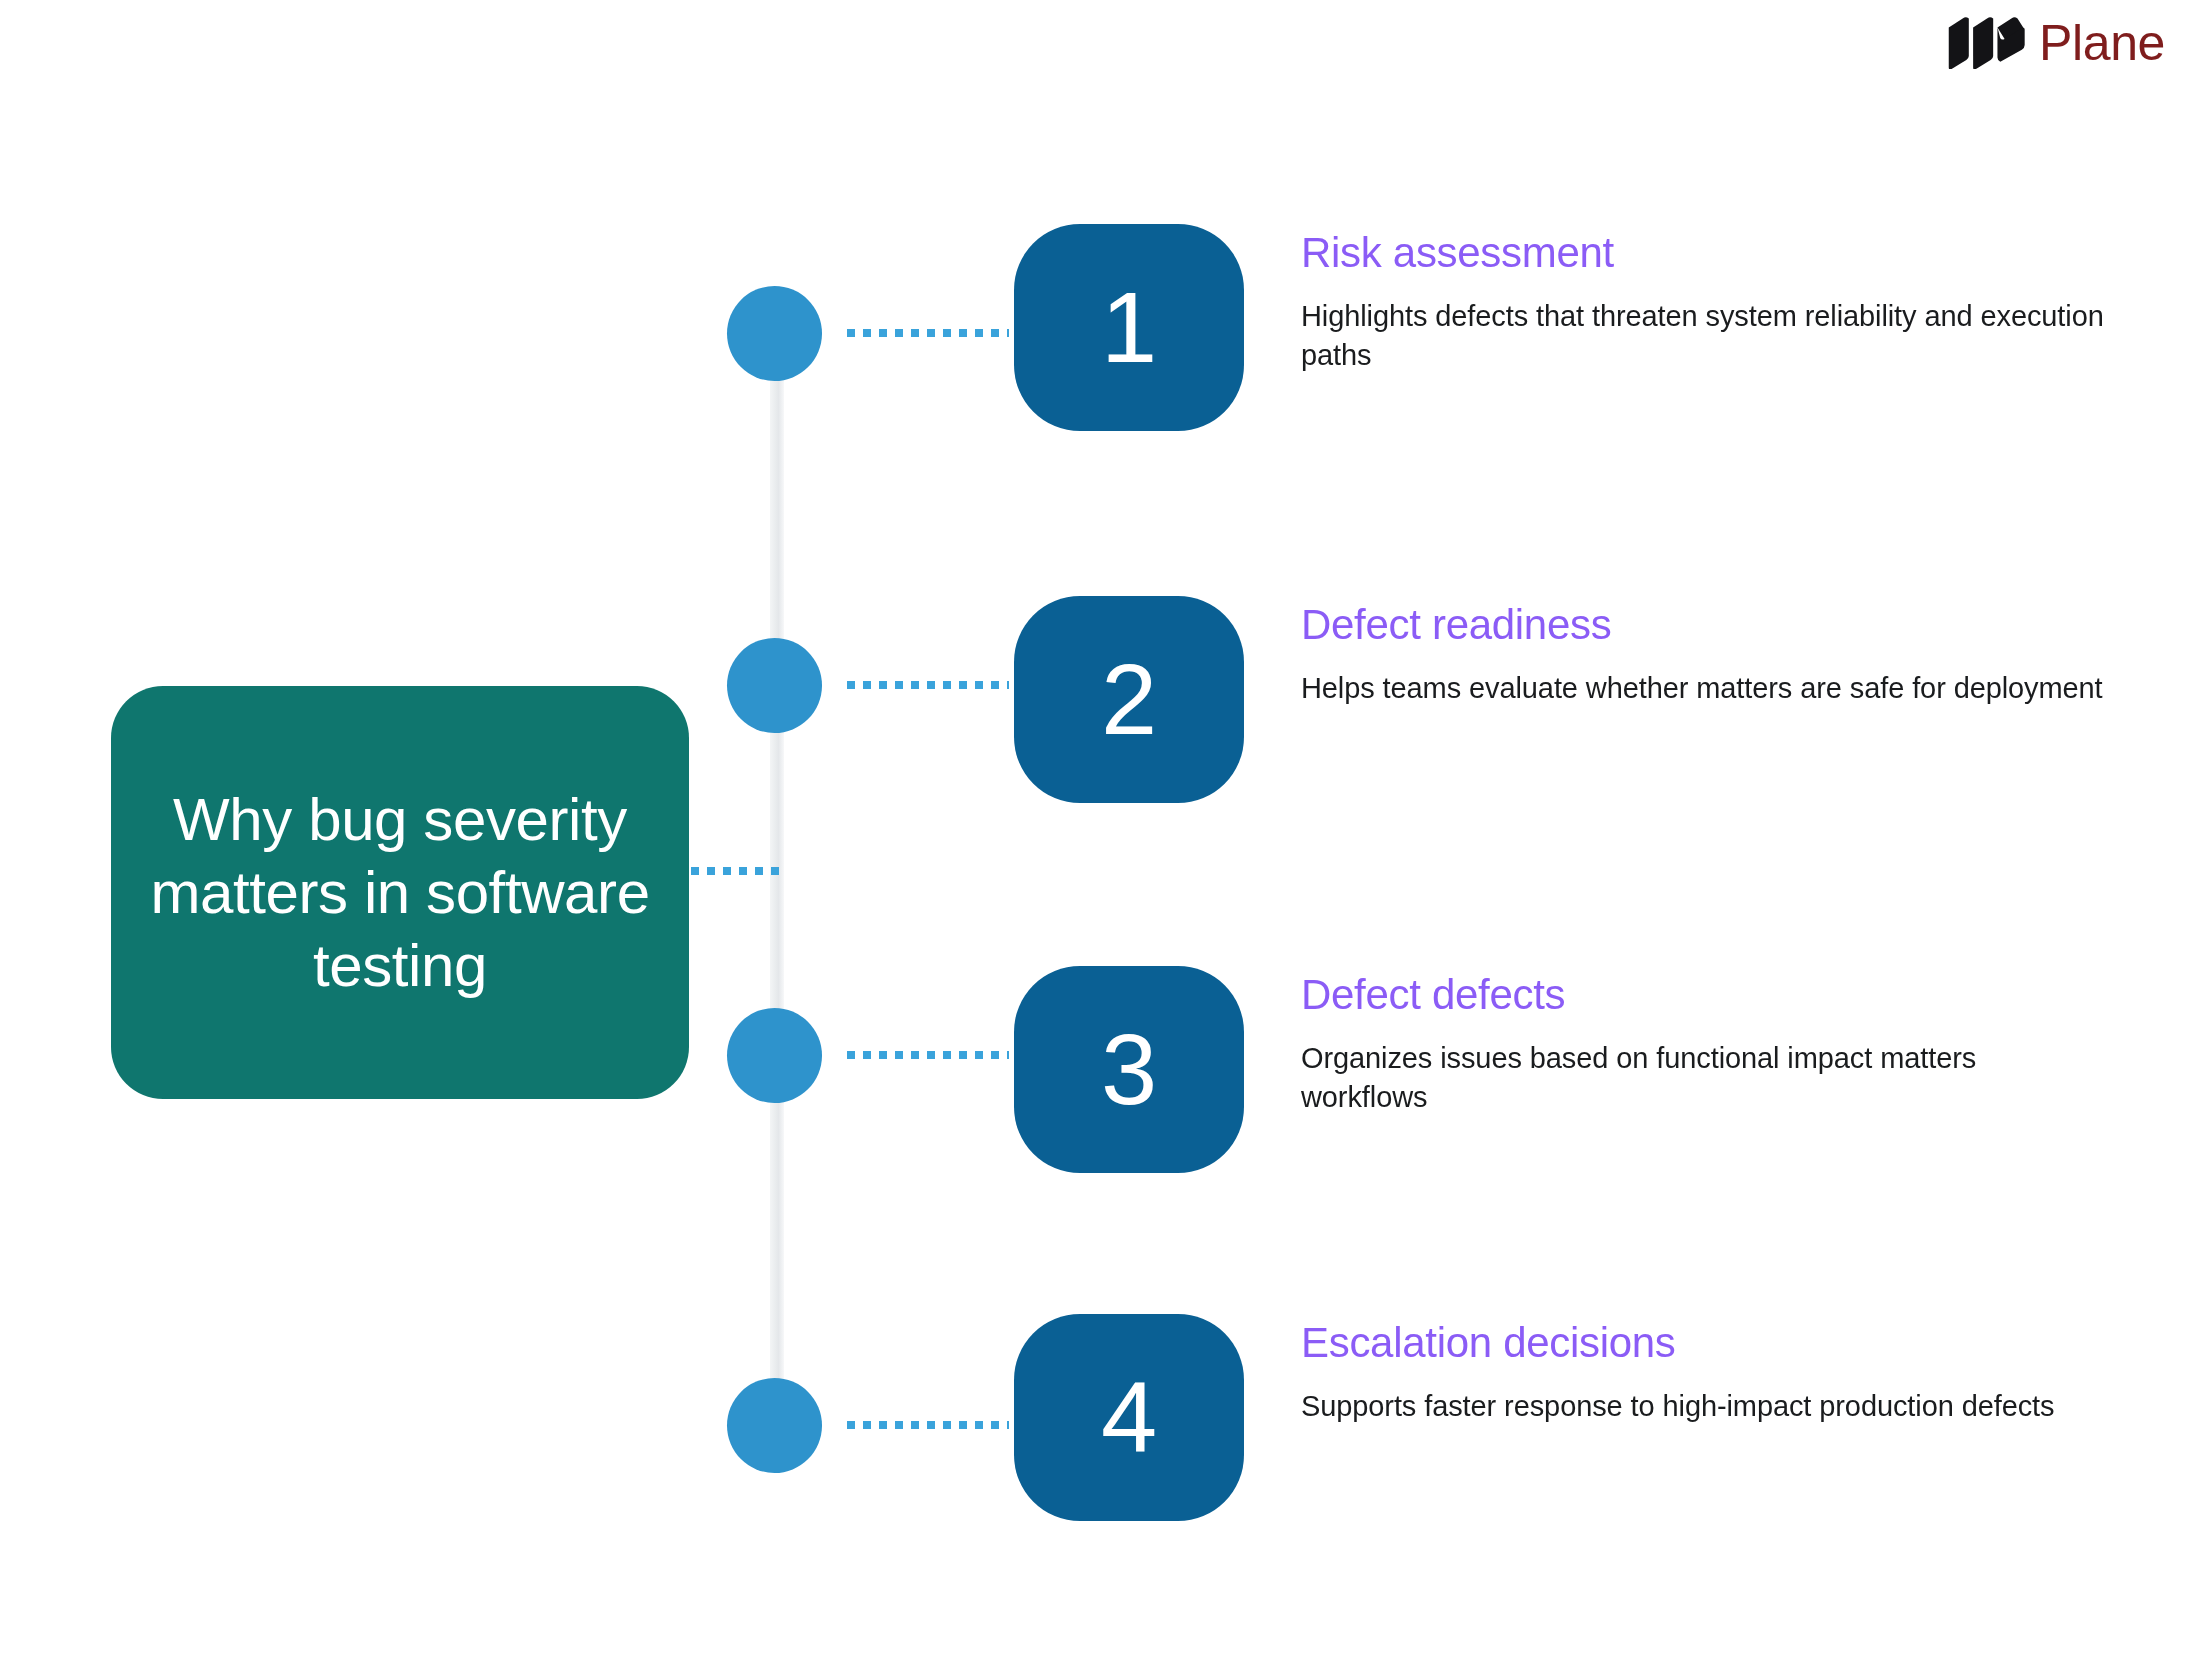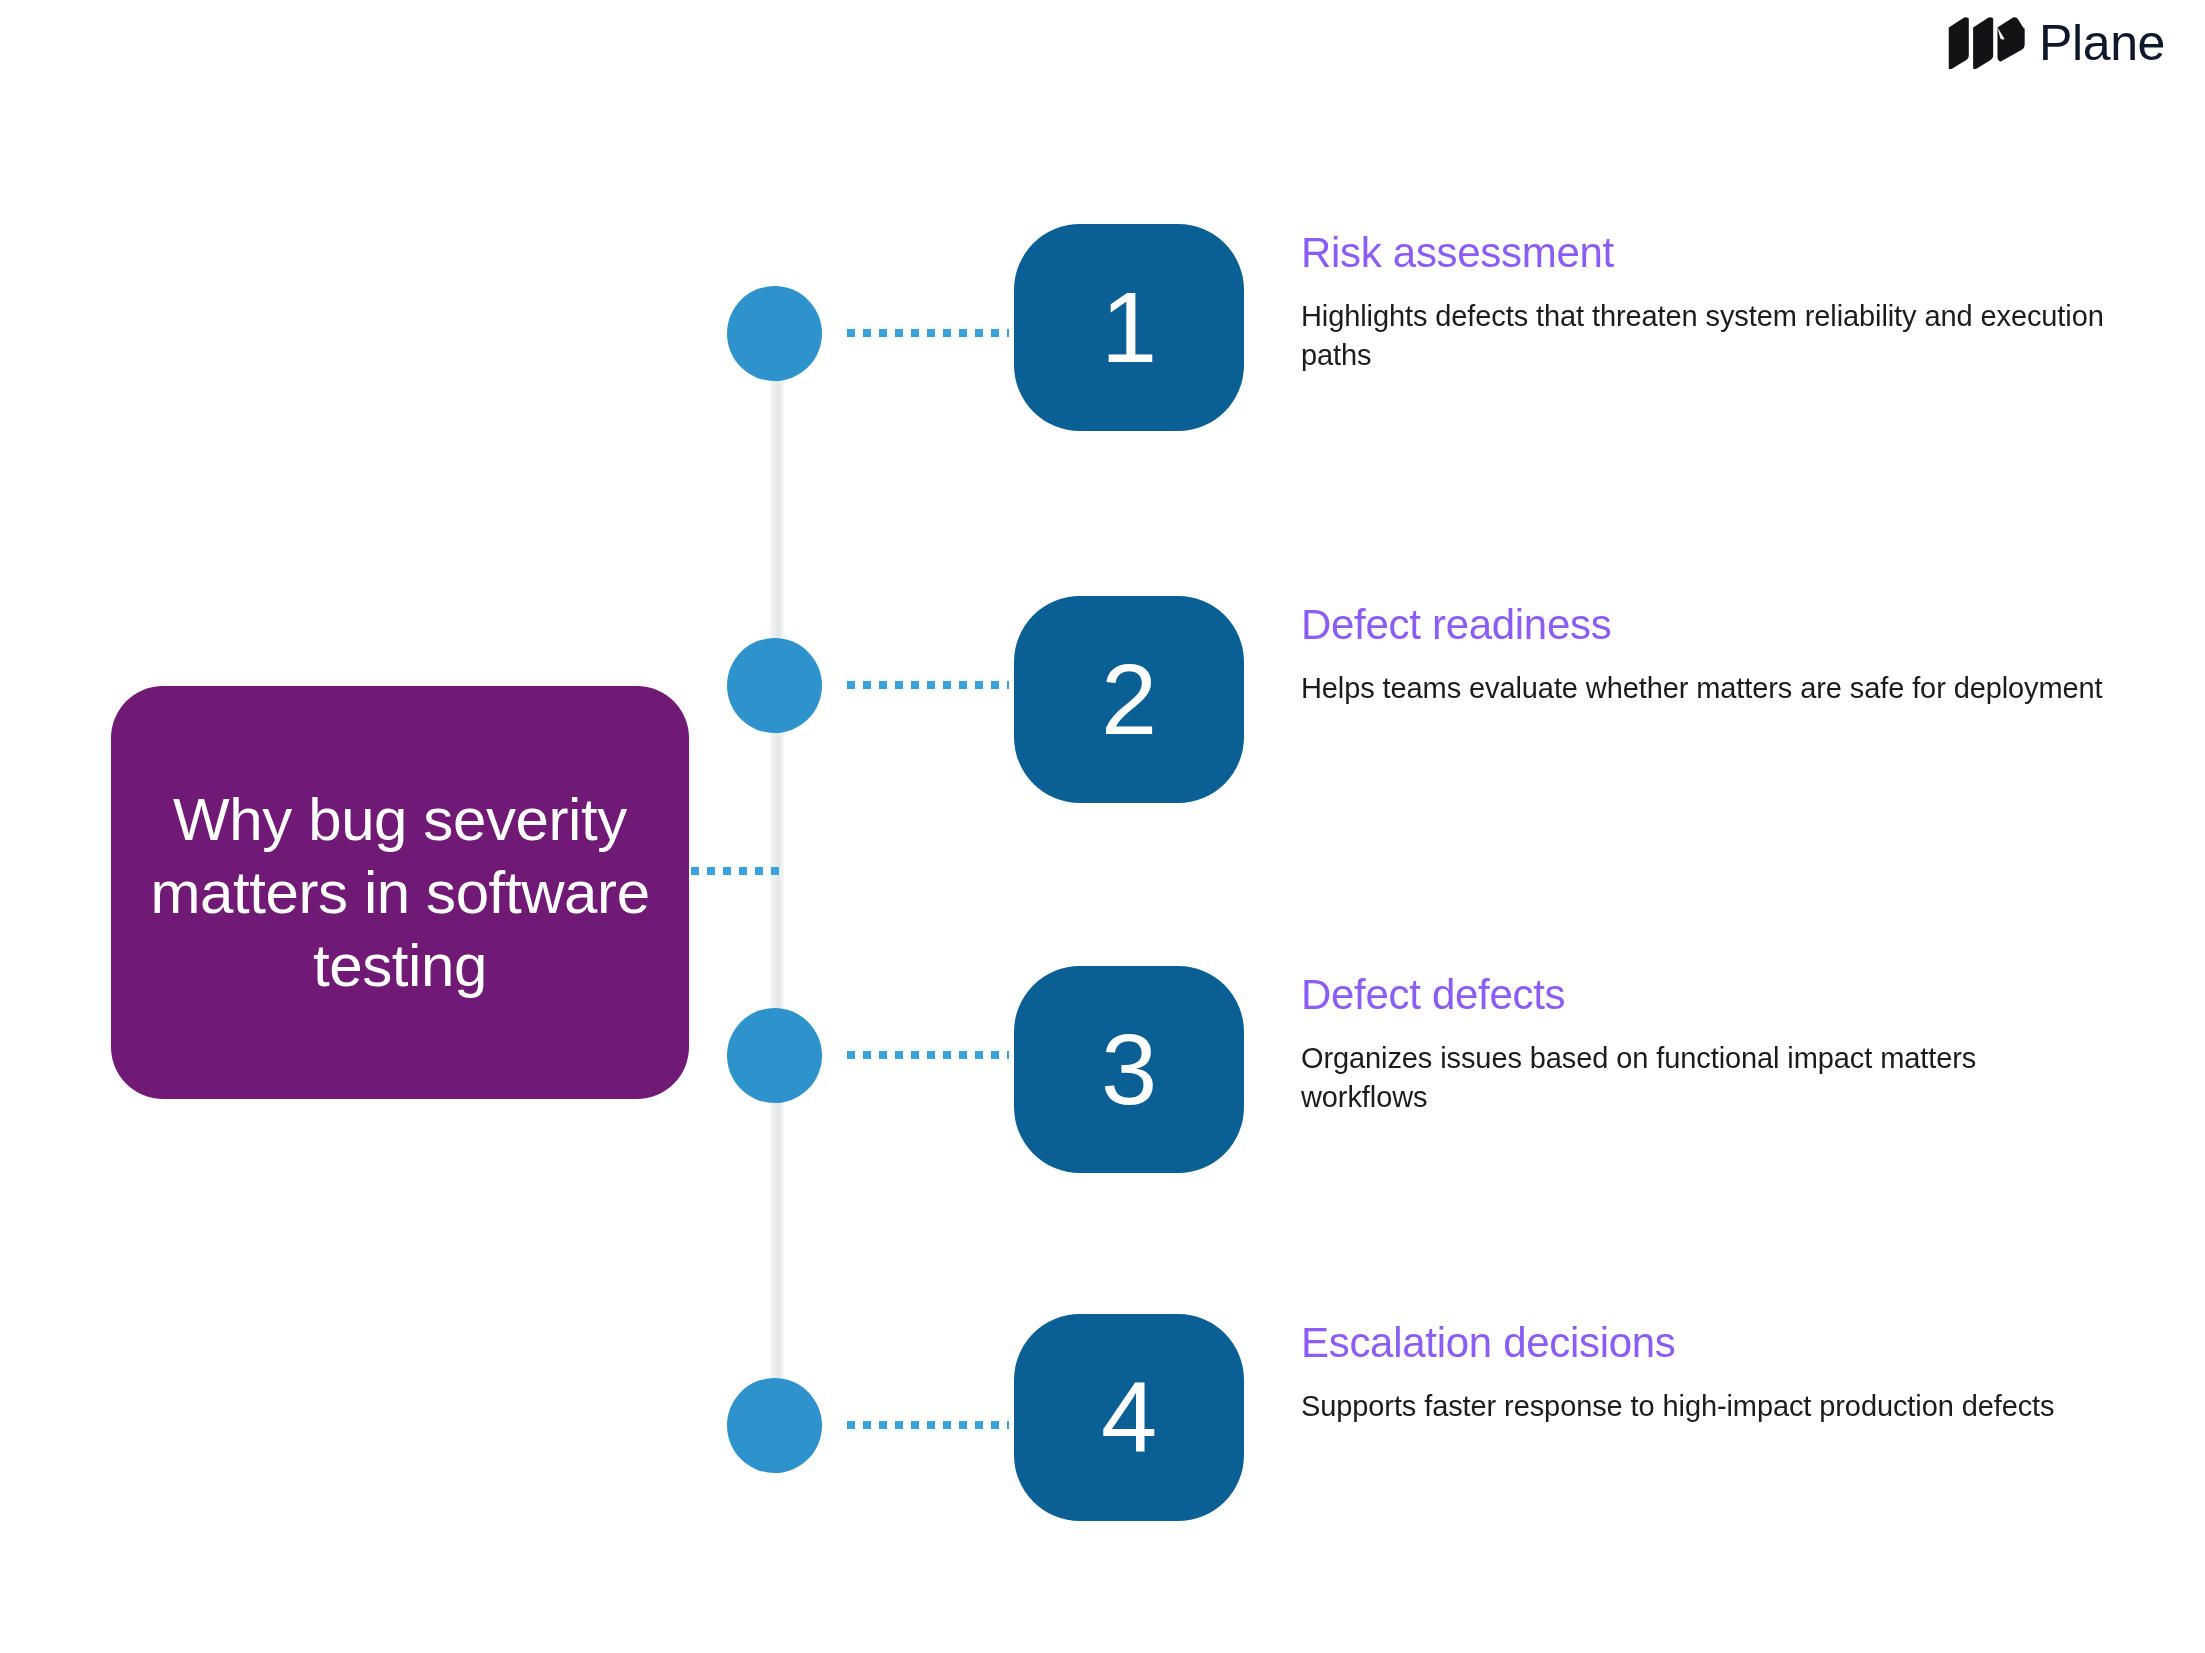--- a/index.html
+++ b/index.html
@@ -12,30 +12,30 @@
   }
 
   
   #brand-logo {
     position:absolute;
     right:40px; top:16px;
     display:flex; align-items:center; gap:14.4px;
   }
   #brand-logo .logo-mark { width:78px; height:53px; display:block; }
   #brand-logo .logo-word {
-    font-size:50px; font-weight:500; color:#0f172a;
+    font-size:50px; font-weight:500; color:#7f1d1d;
     letter-spacing:-0.4px; line-height:1;
   }
 
   
   #title-card {
     position:absolute;
     left:111px; top:686px;
     width:578px; height:413px;
-    background:#701a75;
+    background:#0f766e;
     border-radius:52px;
     display:flex; align-items:center; justify-content:center;
     padding:0 24.4px;
   }
   #title-card .title-text {
     color:#ffffff;
     font-size:60px;
     font-weight:400;
     line-height:1.22;
     text-align:center;

